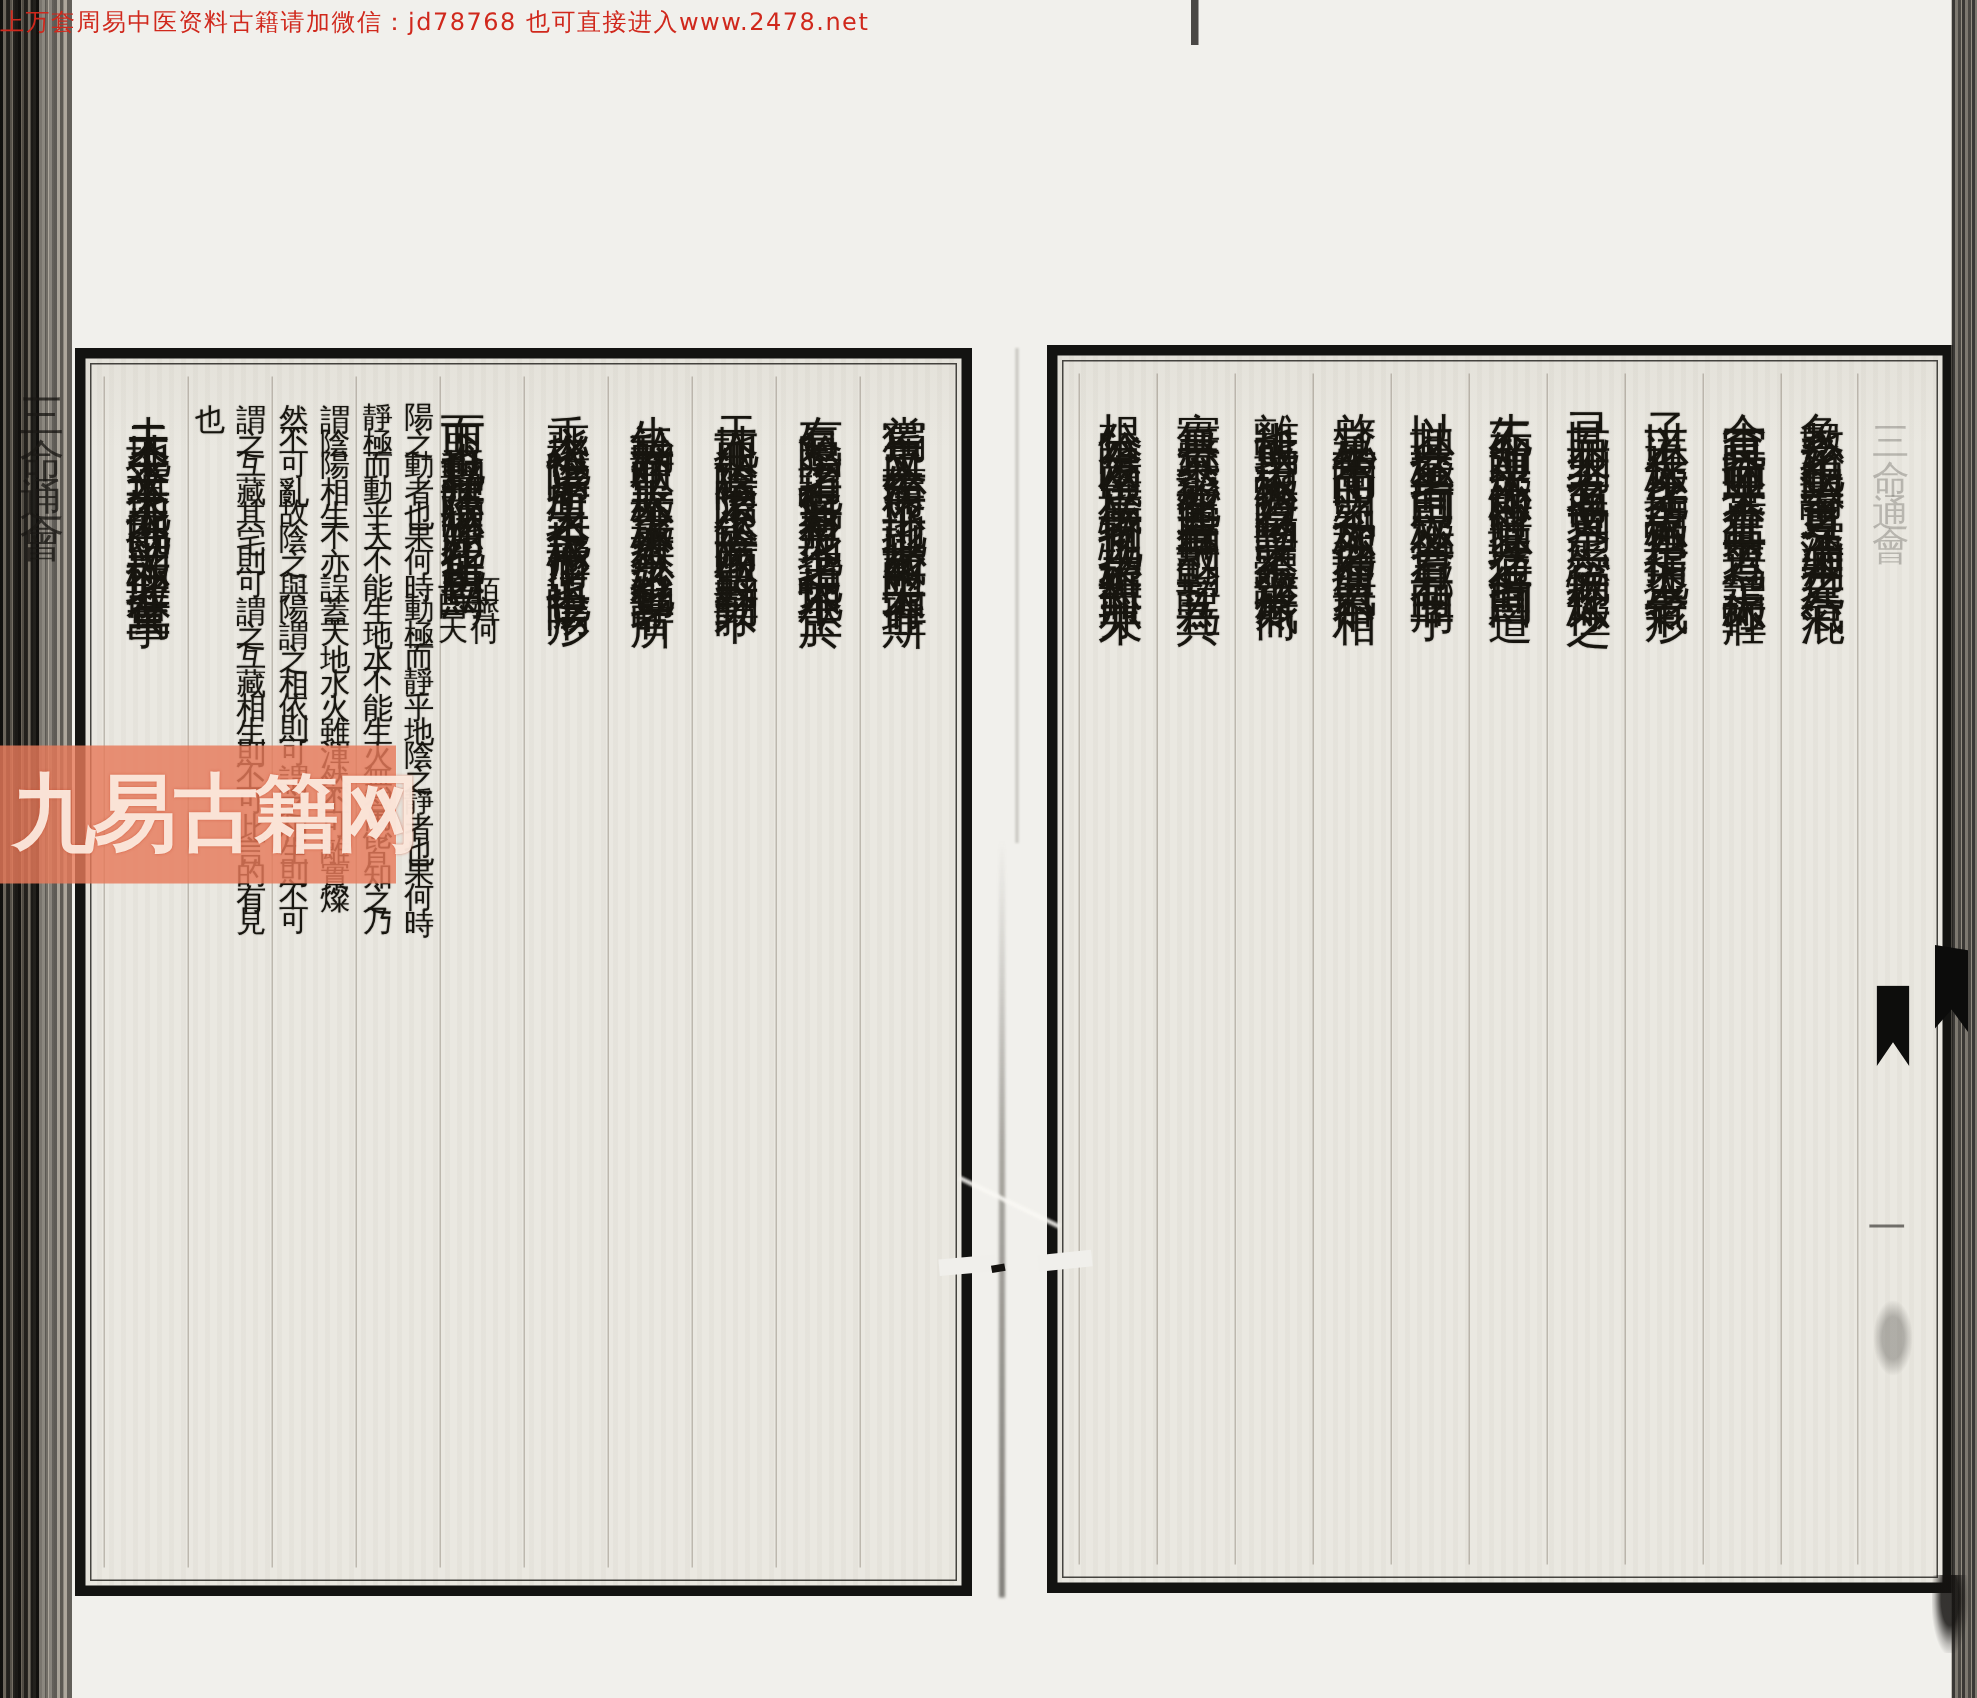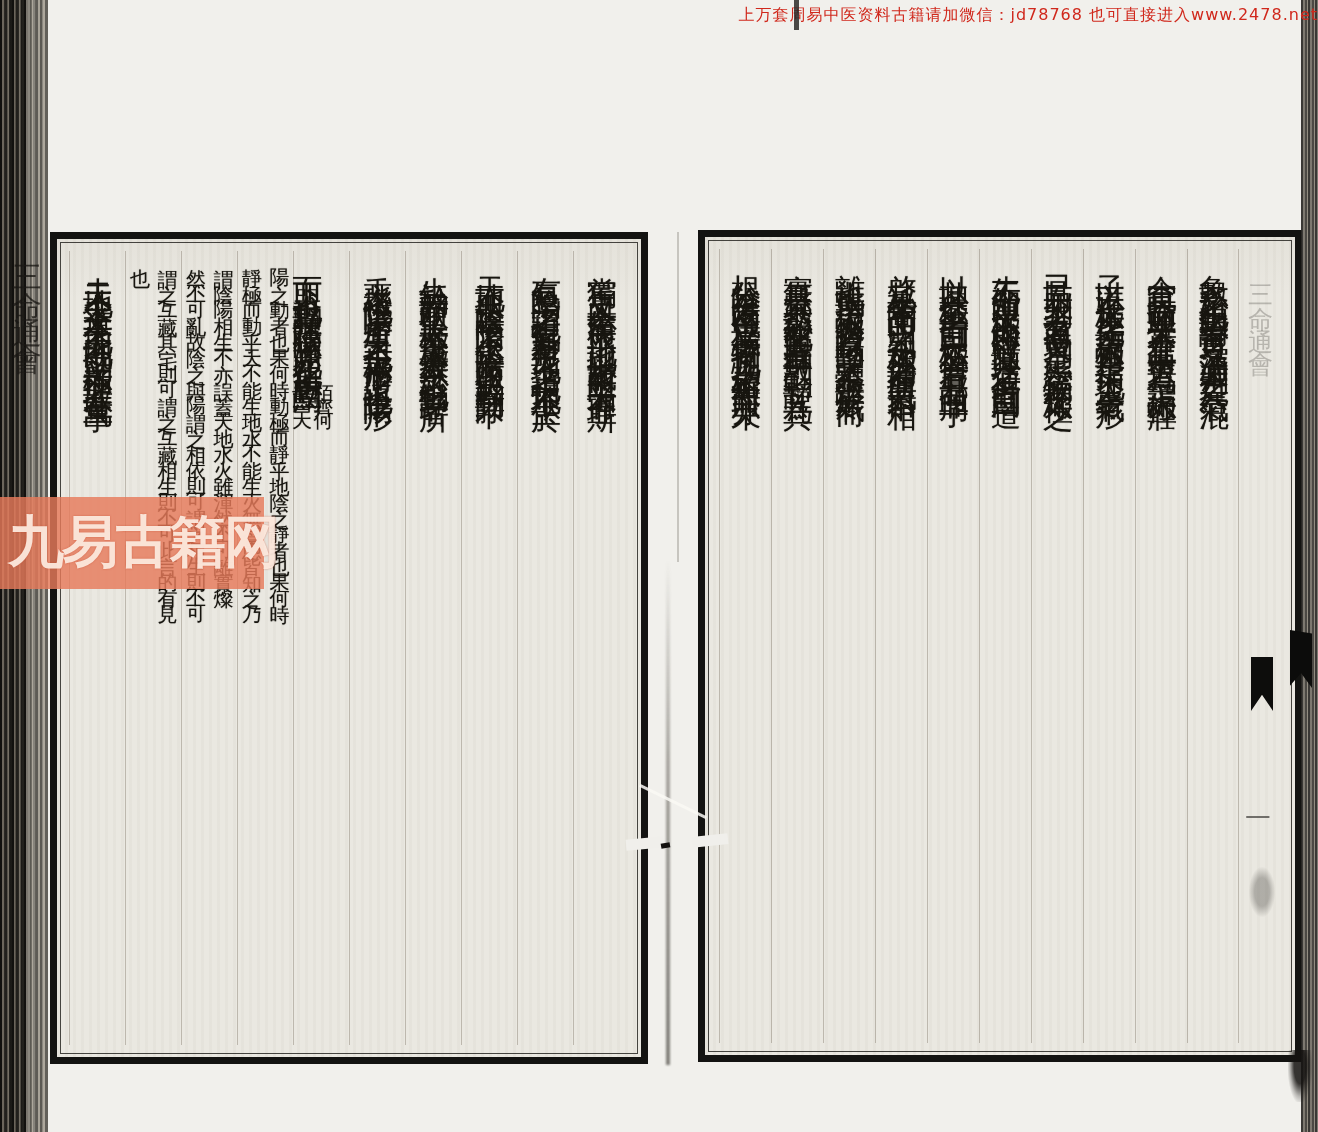--- a/index.html
+++ b/index.html
@@ -3,21 +3,21 @@
 <meta charset="utf-8">
 <style>
   html,body { margin:0; padding:0; }
   body {
     width:1318px; height:1132px; position:relative; overflow:hidden;
     background:#f1f0ec;
     font-family:"DejaVu Serif", serif;
   }
   
   .top-header {
-    position:absolute; top:5px; left:0; width:100%; text-align:right;
+    position:absolute; top:5px; left:0; width:100%; text-align:left;
     font-family:"DejaVu Sans", sans-serif;
     font-size:16px; letter-spacing:1px; color:#d0281c; z-index:8;
   }
   .header-tick { position:absolute; left:794px; top:0; width:5px; height:30px;
     background:rgba(45,42,40,.85); z-index:9; }
   
   .spine {
     position:absolute; left:0; top:0; width:48px; height:1132px; z-index:2;
     background:#5a564e;
     background-image:repeating-linear-gradient(90deg,

